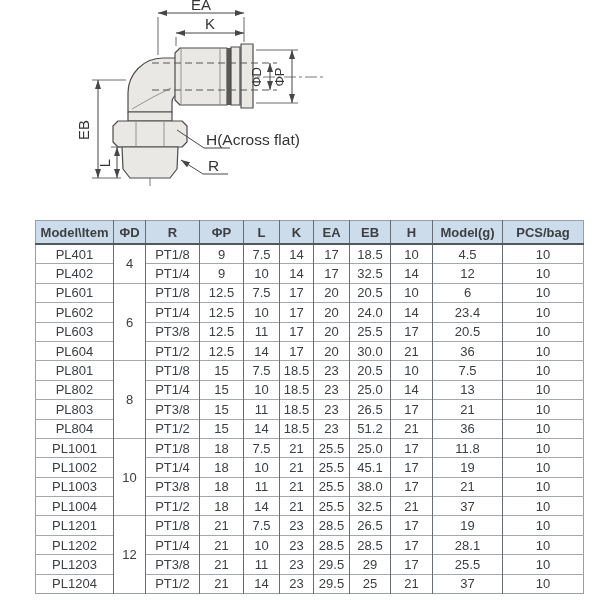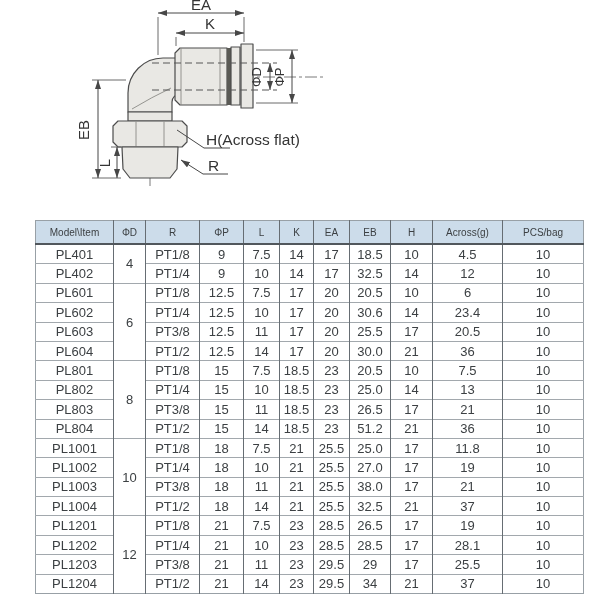--- a/index.html
+++ b/index.html
@@ -25,21 +25,21 @@
   .dimtext.big{font-size:15.5px;}
 
   table.spec-table{
     position:absolute;left:35px;top:220px;width:548px;
     border-collapse:collapse;table-layout:fixed;
     color:var(--table_text);
     border:1px solid #98a0a6;
   }
   .spec-table th{
     background:var(--header_bg);
-    font-size:10px;font-weight:normal;height:22px;padding:0;
+    font-size:13px;font-weight:bold;height:22px;padding:0;
     border-left:1px solid #666d73;
     border-bottom:2px solid #51575c;
     text-align:center;white-space:nowrap;
   }
   .spec-table td{
     font-size:13px;height:18.4px;padding:0;text-align:center;
     border-left:1px solid #666d73;
     border-top:1px solid #a2a8ad;
     white-space:nowrap;background:#fff;
   }
@@ -125,21 +125,21 @@
     <tr>
         <th>Model\Item</th>
         <th>ΦD</th>
         <th>R</th>
         <th>ΦP</th>
         <th>L</th>
         <th>K</th>
         <th>EA</th>
         <th>EB</th>
         <th>H</th>
-        <th>Across(g)</th>
+        <th>Model(g)</th>
         <th>PCS/bag</th>
       </tr>
   </thead>
   <tbody>
       <tr>
         <td class="model-cell">PL401</td>
         <td rowspan="2">4</td>
         <td>PT1/8</td>
         <td>9</td>
         <td>7.5</td>
@@ -175,21 +175,21 @@
         <td>6</td>
         <td>10</td>
       </tr>
       <tr>
         <td class="model-cell">PL602</td>
         <td>PT1/4</td>
         <td>12.5</td>
         <td>10</td>
         <td>17</td>
         <td>20</td>
-        <td>30.6</td>
+        <td>24.0</td>
         <td>14</td>
         <td>23.4</td>
         <td>10</td>
       </tr>
       <tr>
         <td class="model-cell">PL603</td>
         <td>PT3/8</td>
         <td>12.5</td>
         <td>11</td>
         <td>17</td>
@@ -273,21 +273,21 @@
         <td>11.8</td>
         <td>10</td>
       </tr>
       <tr>
         <td class="model-cell">PL1002</td>
         <td>PT1/4</td>
         <td>18</td>
         <td>10</td>
         <td>21</td>
         <td>25.5</td>
-        <td>27.0</td>
+        <td>45.1</td>
         <td>17</td>
         <td>19</td>
         <td>10</td>
       </tr>
       <tr>
         <td class="model-cell">PL1003</td>
         <td>PT3/8</td>
         <td>18</td>
         <td>11</td>
         <td>21</td>
@@ -346,19 +346,19 @@
         <td>25.5</td>
         <td>10</td>
       </tr>
       <tr>
         <td class="model-cell">PL1204</td>
         <td>PT1/2</td>
         <td>21</td>
         <td>14</td>
         <td>23</td>
         <td>29.5</td>
-        <td>34</td>
+        <td>25</td>
         <td>21</td>
         <td>37</td>
         <td>10</td>
       </tr>
     </tbody>
 </table>
 
 </body></html>

